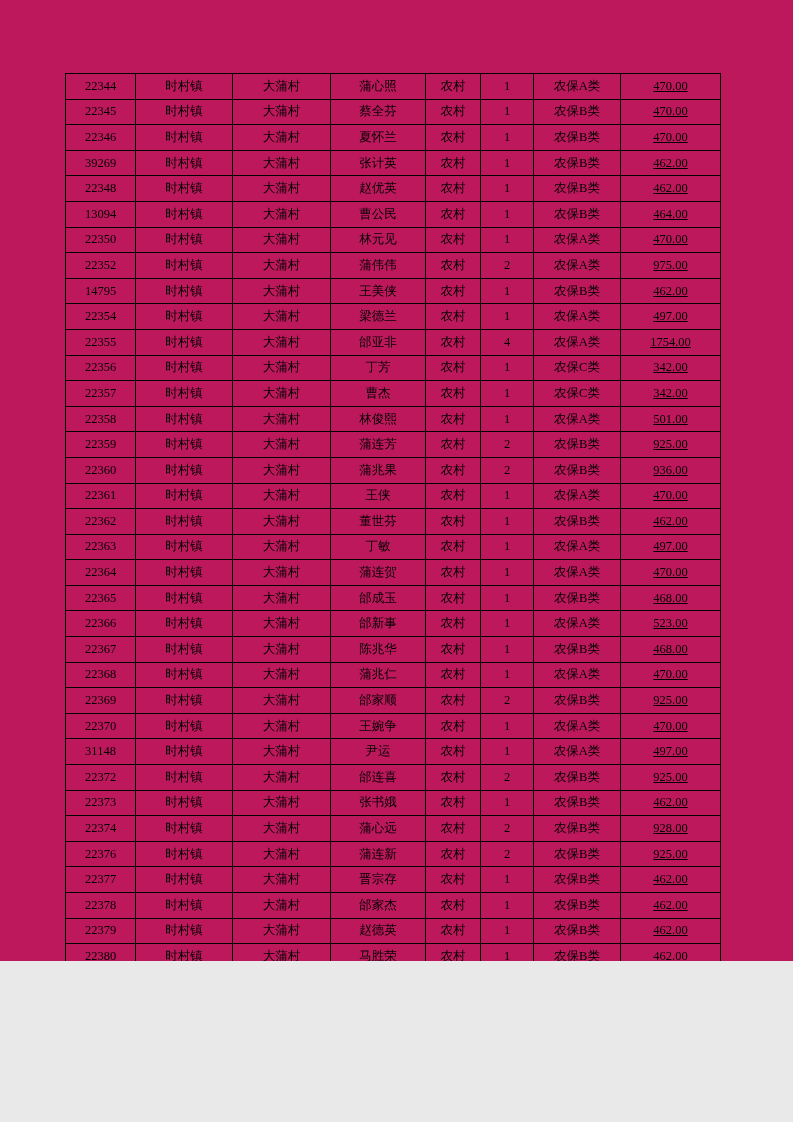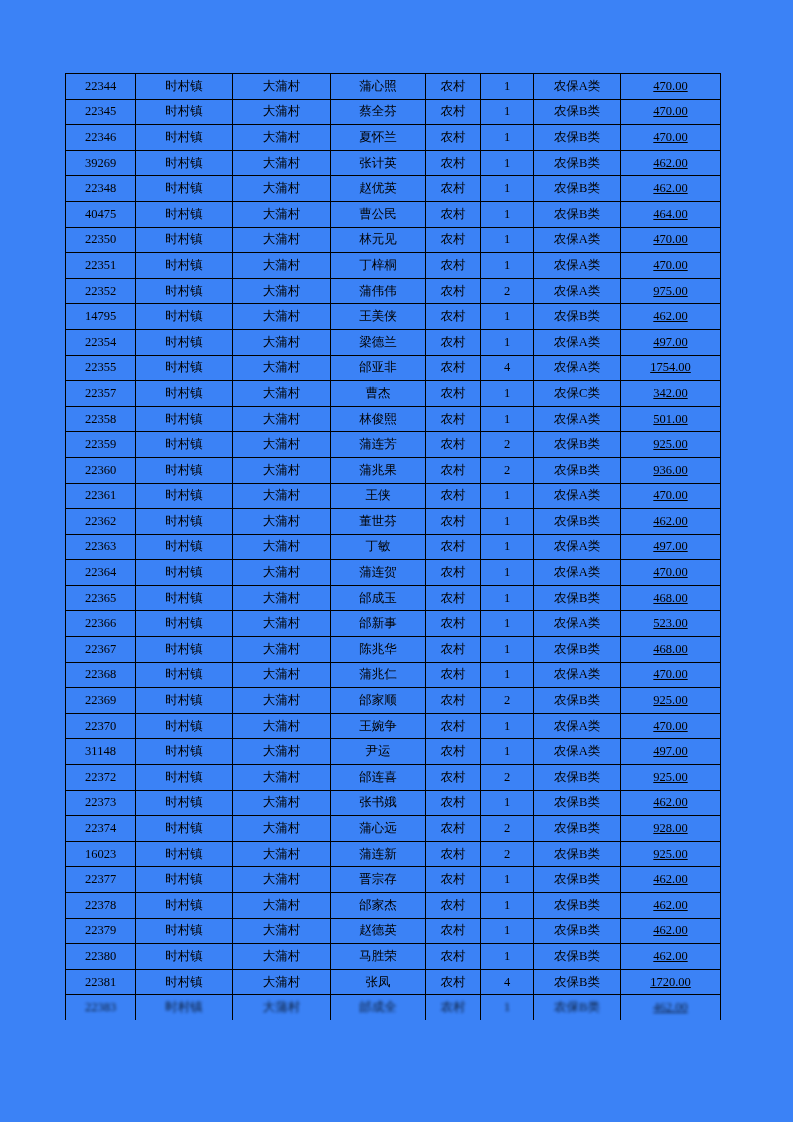--- a/index.html
+++ b/index.html
@@ -1,17 +1,17 @@
 <!DOCTYPE html>
 <html><head>
 <meta charset="utf-8">
 <style>
   html,body{margin:0;padding:0;background:#e9e9e9;}
   .page{
-    width:793px;height:1122px;background:#3b82f6;position:relative;
+    width:793px;height:961px;background:#be185d;position:relative;
     overflow:hidden;margin:0 auto;
     font-family:"Liberation Serif","DejaVu Serif",serif;
   }
   table.data-table{
     border-collapse:collapse;position:absolute;left:65px;top:73px;
     table-layout:fixed;
   }
   table.data-table td{
     border:1px solid #000000;
     height:24.6px;
@@ -98,50 +98,40 @@
           <td class="col-id">22348</td>
           <td class="col-town">时村镇</td>
           <td class="col-village">大蒲村</td>
           <td class="col-name">赵优英</td>
           <td class="col-residence">农村</td>
           <td class="col-count">1</td>
           <td class="col-category">农保B类</td>
           <td class="col-amount">462.00</td>
         </tr>
         <tr>
-          <td class="col-id">40475</td>
+          <td class="col-id">13094</td>
           <td class="col-town">时村镇</td>
           <td class="col-village">大蒲村</td>
           <td class="col-name">曹公民</td>
           <td class="col-residence">农村</td>
           <td class="col-count">1</td>
           <td class="col-category">农保B类</td>
           <td class="col-amount">464.00</td>
         </tr>
         <tr>
           <td class="col-id">22350</td>
           <td class="col-town">时村镇</td>
           <td class="col-village">大蒲村</td>
           <td class="col-name">林元见</td>
           <td class="col-residence">农村</td>
           <td class="col-count">1</td>
           <td class="col-category">农保A类</td>
           <td class="col-amount">470.00</td>
         </tr>
         <tr>
-          <td class="col-id">22351</td>
-          <td class="col-town">时村镇</td>
-          <td class="col-village">大蒲村</td>
-          <td class="col-name">丁梓桐</td>
-          <td class="col-residence">农村</td>
-          <td class="col-count">1</td>
-          <td class="col-category">农保A类</td>
-          <td class="col-amount">470.00</td>
-        </tr>
-        <tr>
           <td class="col-id">22352</td>
           <td class="col-town">时村镇</td>
           <td class="col-village">大蒲村</td>
           <td class="col-name">蒲伟伟</td>
           <td class="col-residence">农村</td>
           <td class="col-count">2</td>
           <td class="col-category">农保A类</td>
           <td class="col-amount">975.00</td>
         </tr>
         <tr>
@@ -168,30 +158,40 @@
           <td class="col-id">22355</td>
           <td class="col-town">时村镇</td>
           <td class="col-village">大蒲村</td>
           <td class="col-name">邰亚非</td>
           <td class="col-residence">农村</td>
           <td class="col-count">4</td>
           <td class="col-category">农保A类</td>
           <td class="col-amount">1754.00</td>
         </tr>
         <tr>
-          <td class="col-id">22357</td>
-          <td class="col-town">时村镇</td>
-          <td class="col-village">大蒲村</td>
-          <td class="col-name">曹杰</td>
+          <td class="col-id">22356</td>
+          <td class="col-town">时村镇</td>
+          <td class="col-village">大蒲村</td>
+          <td class="col-name">丁芳</td>
           <td class="col-residence">农村</td>
           <td class="col-count">1</td>
           <td class="col-category">农保C类</td>
           <td class="col-amount">342.00</td>
         </tr>
         <tr>
+          <td class="col-id">22357</td>
+          <td class="col-town">时村镇</td>
+          <td class="col-village">大蒲村</td>
+          <td class="col-name">曹杰</td>
+          <td class="col-residence">农村</td>
+          <td class="col-count">1</td>
+          <td class="col-category">农保C类</td>
+          <td class="col-amount">342.00</td>
+        </tr>
+        <tr>
           <td class="col-id">22358</td>
           <td class="col-town">时村镇</td>
           <td class="col-village">大蒲村</td>
           <td class="col-name">林俊熙</td>
           <td class="col-residence">农村</td>
           <td class="col-count">1</td>
           <td class="col-category">农保A类</td>
           <td class="col-amount">501.00</td>
         </tr>
         <tr>
@@ -348,21 +348,21 @@
           <td class="col-id">22374</td>
           <td class="col-town">时村镇</td>
           <td class="col-village">大蒲村</td>
           <td class="col-name">蒲心远</td>
           <td class="col-residence">农村</td>
           <td class="col-count">2</td>
           <td class="col-category">农保B类</td>
           <td class="col-amount">928.00</td>
         </tr>
         <tr>
-          <td class="col-id">16023</td>
+          <td class="col-id">22376</td>
           <td class="col-town">时村镇</td>
           <td class="col-village">大蒲村</td>
           <td class="col-name">蒲连新</td>
           <td class="col-residence">农村</td>
           <td class="col-count">2</td>
           <td class="col-category">农保B类</td>
           <td class="col-amount">925.00</td>
         </tr>
         <tr>
           <td class="col-id">22377</td>

